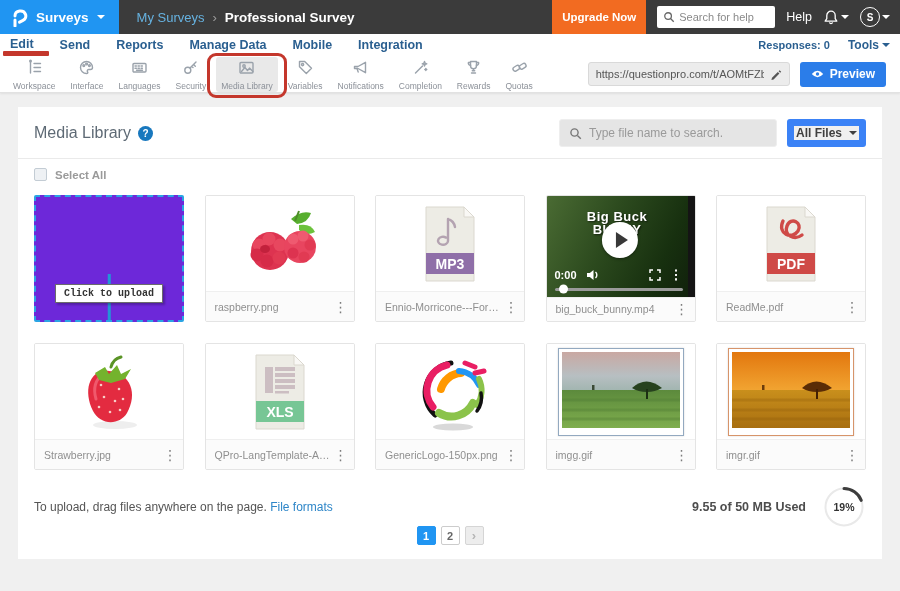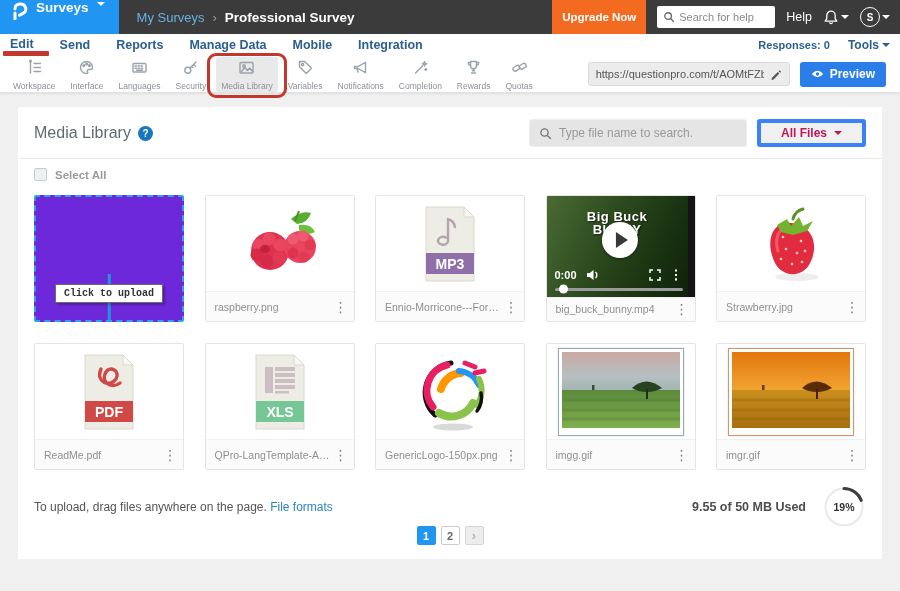--- a/index.html
+++ b/index.html
@@ -1,21 +1,21 @@
 <!DOCTYPE html>
 <html><head>
 <meta charset="utf-8">
 <style>
   * { box-sizing: border-box; margin: 0; padding: 0; }
   body { font-family: "Liberation Sans", sans-serif; background: #f0f0f0; width: 900px; height: 591px; overflow: hidden; }
   .page { position: relative; width: 900px; height: 591px; background: #f0f0f0; }
 
   
   .topbar { height: 34px; background: #3b3b3b; display: flex; align-items: center; color: #fff; }
-  .brand { height: 34px; background: #2095f2; display: flex; gap: 8px; padding: 0 14px 0 10px; cursor: pointer; }
+  .brand { height: 34px; background: #2095f2; display: flex; align-items: center; gap: 8px; padding: 0 14px 0 10px; cursor: pointer; }
   .brand-glyph { width: 18px; height: 20px; display: inline-flex; }
   .brand-label { font-size: 13.5px; font-weight: bold; color: #fff; }
   .caret { width: 0; height: 0; border: 4px solid transparent; border-top-color: currentColor; display: inline-block; position: relative; top: 2px; }
   .crumbs { display: flex; align-items: center; gap: 8px; margin-left: 18px; font-size: 13px; }
   .crumb-link { color: #66b2e0; cursor: pointer; }
   .crumb-sep { color: #9b9b9b; font-size: 13px; }
   .crumb-sep::before { content: "›"; }
   .crumb-current { color: #fff; font-weight: bold; font-size: 13.5px; }
   .top-right { margin-left: auto; display: flex; align-items: center; gap: 11px; padding-right: 10px; }
   .upgrade-btn { background: #f26b21; color: #fff; font-size: 11.5px; font-weight: bold; border: none; border-radius: 3px; padding: 23px 10px; cursor: pointer; }
@@ -52,21 +52,21 @@
   
   .card { background: #fff; margin: 14px 18px 0; height: 452px; position: relative; }
   .card-head { display: flex; align-items: center; padding: 12px 16px 11px; }
   .card-title { font-size: 16px; color: #5e6a75; }
   .q-icon { width: 15px; height: 15px; border-radius: 50%; background: #1878be; color: #fff; font-size: 10px; font-weight: bold; display: inline-flex; align-items: center; justify-content: center; margin-left: 7px; cursor: pointer; }
   .q-icon::before { content: "?"; }
   .head-right { margin-left: auto; display: flex; align-items: center; gap: 10px; }
   .lib-search { display: flex; align-items: center; background: #e5e5e5; border: 1px solid #eee; border-radius: 3px; height: 28px; width: 218px; padding: 12px 9px; gap: 7px; }
   .lib-search input { background: transparent; border: none; outline: none; width: 175px; font-size: 12px; color: #444; font-family: "Liberation Sans", sans-serif; }
   .lib-search input::placeholder { color: #9a9a9a; }
-  .allfiles-btn { background: #f0f0f0; border: 4px solid #3b82f6; border-radius: 3px; height: 28px; padding: 0 20px; font-size: 12px; font-weight: bold; color: #be185d; display: inline-flex; align-items: center; gap: 7px; cursor: pointer; }
+  .allfiles-btn { background: #f0f0f0; border: 7px solid #3b82f6; border-radius: 3px; height: 28px; padding: 0 2px; font-size: 12px; font-weight: bold; color: #404040; display: inline-flex; align-items: center; gap: 7px; cursor: pointer; }
   .divider { height: 1px; background: #eaeaea; }
   .select-row { display: flex; align-items: center; gap: 8px; padding: 9px 16px 6px; }
   .checkbox { width: 13px; height: 13px; border: 1px solid #c3ccd4; background: #eef1f4; border-radius: 2px; cursor: pointer; }
   .select-label { font-size: 11.5px; font-weight: bold; color: #9a9a9a; }
 
   
   .grid { display: grid; grid-template-columns: repeat(5, 150px); justify-content: space-between; row-gap: 21px; margin: 8px 16px 0; }
   .tile { width: 150px; height: 127px; background: #fff; border: 1px solid #e4e4e4; border-radius: 2px; display: flex; flex-direction: column; overflow: hidden; cursor: pointer; }
   .thumb { height: 96px; display: flex; align-items: center; justify-content: center; position: relative; background: #fff; }
   .tfoot { height: 30px; border-top: 1px solid #efefef; background: #fbfbfb; display: flex; align-items: center; padding: 0 4px 0 9px; }
@@ -385,20 +385,36 @@
           <div class="vstrip"></div>
         </div>
         <div class="tfoot">
             <span class="fname">big_buck_bunny.mp4</span>
             <span class="kebab"></span>
           </div>
       </div>
 
       <div class="tile">
         <div class="thumb">
+          <svg width="64" height="78" viewBox="0 0 64 78">
+            <path d="M8 2 h38 l10 10 v64 H8 z" fill="#edece5" stroke="#dbd8cf"></path>
+            <path d="M46 2 l10 10 h-10 z" fill="#f9f8f5" stroke="#dbd8cf"></path>
+            <path d="M24 16 c-6 13 9 19 15 10 c5 -8 -7 -15 -11 -5 c-3.5 9 7 15 15 9" stroke="#cf4a47" stroke-width="3.4" fill="none" stroke-linecap="round"></path>
+            <rect x="8" y="48" width="48" height="21" fill="#cf4a47"></rect>
+            <text x="32" y="63.5" text-anchor="middle" font-size="14" font-weight="bold" fill="#fff" font-family="Liberation Sans, sans-serif">PDF</text>
+          </svg>
+        </div>
+        <div class="tfoot">
+            <span class="fname">ReadMe.pdf</span>
+            <span class="kebab"></span>
+          </div>
+      </div>
+
+      <div class="tile">
+        <div class="thumb">
           <svg width="100" height="86" viewBox="0 0 100 86">
             <ellipse cx="56" cy="76" rx="22" ry="4" fill="#eee"></ellipse>
             <path d="M50 22 C30 20 24 42 34 62 C41 76 60 77 68 64 C79 45 72 24 50 22 Z" fill="#e32b40"></path>
             <path d="M44 26 C36 30 34 40 37 50" stroke="#f0596c" stroke-width="3" fill="none" stroke-linecap="round"></path>
             <g fill="#f7cdc6">
                 <circle cx="42" cy="36" r="1.3"></circle>
                 <circle cx="52" cy="32" r="1.3"></circle>
                 <circle cx="60" cy="40" r="1.3"></circle>
                 <circle cx="45" cy="48" r="1.3"></circle>
                 <circle cx="56" cy="52" r="1.3"></circle>
@@ -406,36 +422,20 @@
                 <circle cx="40" cy="58" r="1.3"></circle>
                 <circle cx="51" cy="63" r="1.3"></circle>
                 <circle cx="61" cy="61" r="1.3"></circle>
               </g>
             <path d="M36 24 l10 -6 4 7 8 -9 4 9 10 -5 -6 10 -14 4 -12 -3 z" fill="#74b32d"></path>
             <path d="M52 18 q2 -8 10 -10" stroke="#5a9426" stroke-width="3" fill="none" stroke-linecap="round"></path>
           </svg>
         </div>
         <div class="tfoot">
             <span class="fname">Strawberry.jpg</span>
-            <span class="kebab"></span>
-          </div>
-      </div>
-
-      <div class="tile">
-        <div class="thumb">
-          <svg width="64" height="78" viewBox="0 0 64 78">
-            <path d="M8 2 h38 l10 10 v64 H8 z" fill="#edece5" stroke="#dbd8cf"></path>
-            <path d="M46 2 l10 10 h-10 z" fill="#f9f8f5" stroke="#dbd8cf"></path>
-            <path d="M24 16 c-6 13 9 19 15 10 c5 -8 -7 -15 -11 -5 c-3.5 9 7 15 15 9" stroke="#cf4a47" stroke-width="3.4" fill="none" stroke-linecap="round"></path>
-            <rect x="8" y="48" width="48" height="21" fill="#cf4a47"></rect>
-            <text x="32" y="63.5" text-anchor="middle" font-size="14" font-weight="bold" fill="#fff" font-family="Liberation Sans, sans-serif">PDF</text>
-          </svg>
-        </div>
-        <div class="tfoot">
-            <span class="fname">ReadMe.pdf</span>
             <span class="kebab"></span>
           </div>
       </div>
 
       <div class="tile">
         <div class="thumb">
           <svg width="64" height="78" viewBox="0 0 64 78">
             <path d="M8 2 h38 l10 10 v64 H8 z" fill="#edece5" stroke="#dbd8cf"></path>
             <path d="M46 2 l10 10 h-10 z" fill="#f9f8f5" stroke="#dbd8cf"></path>
             <g fill="#ccbec2">

